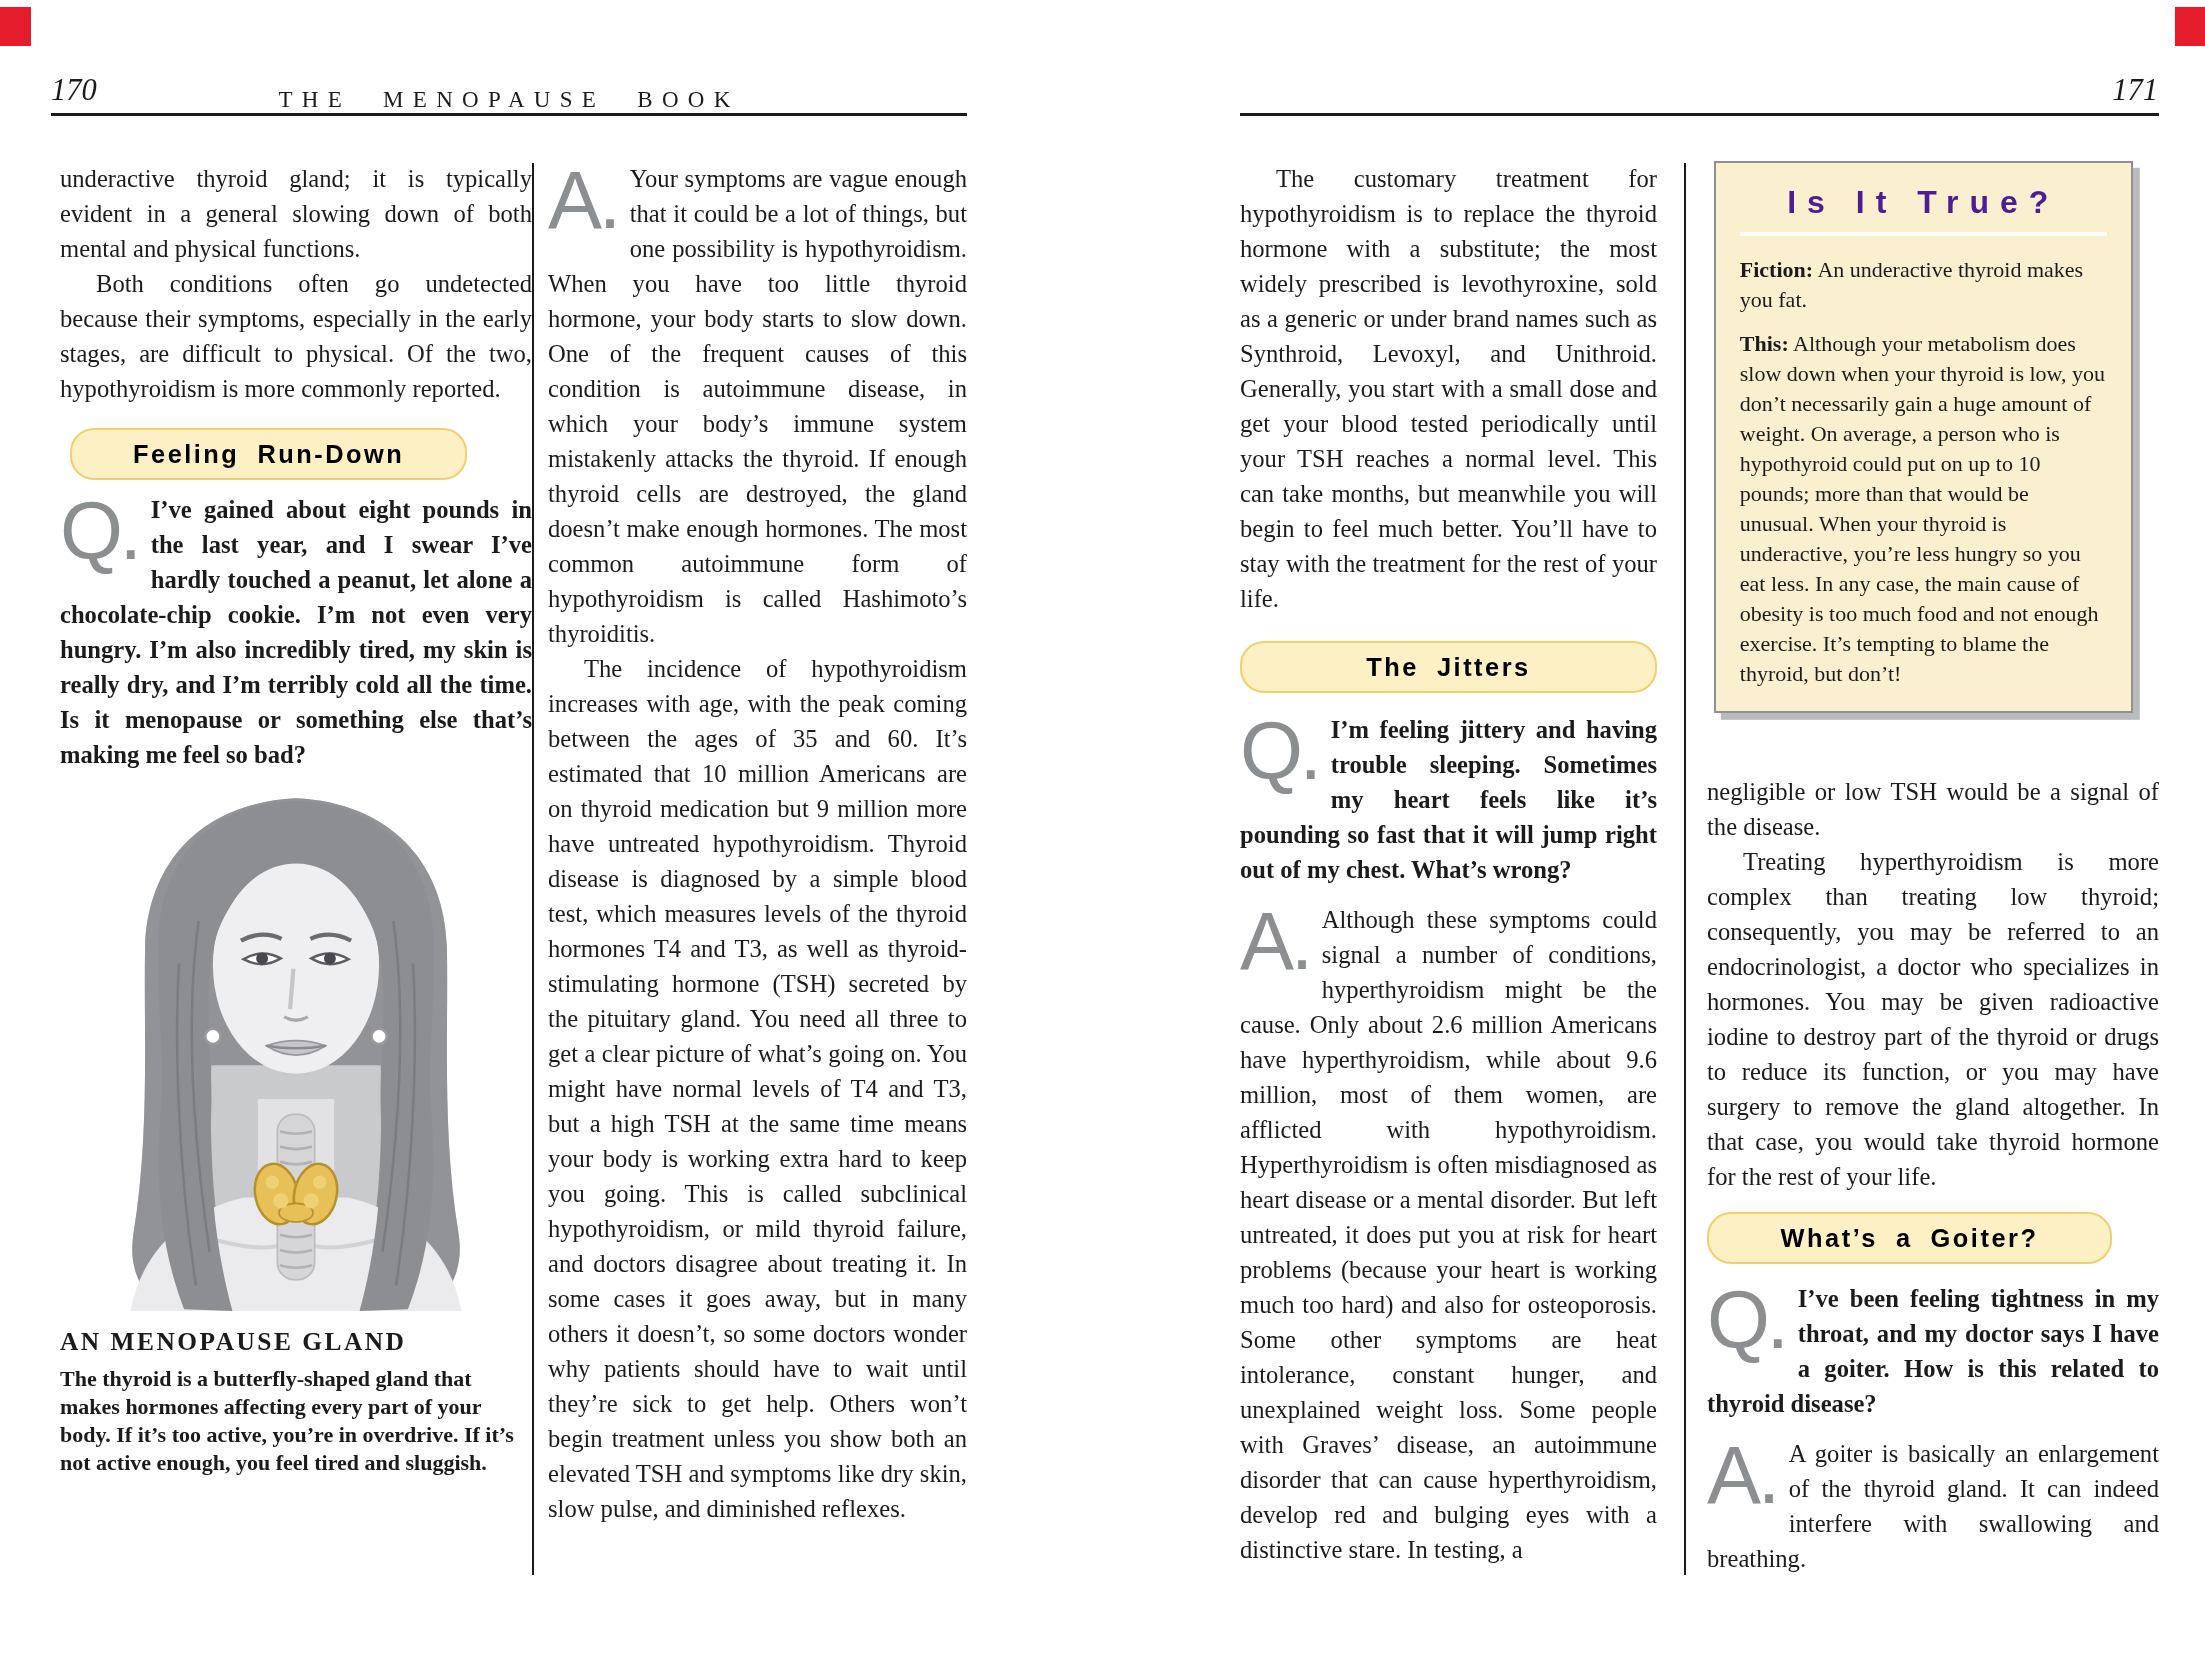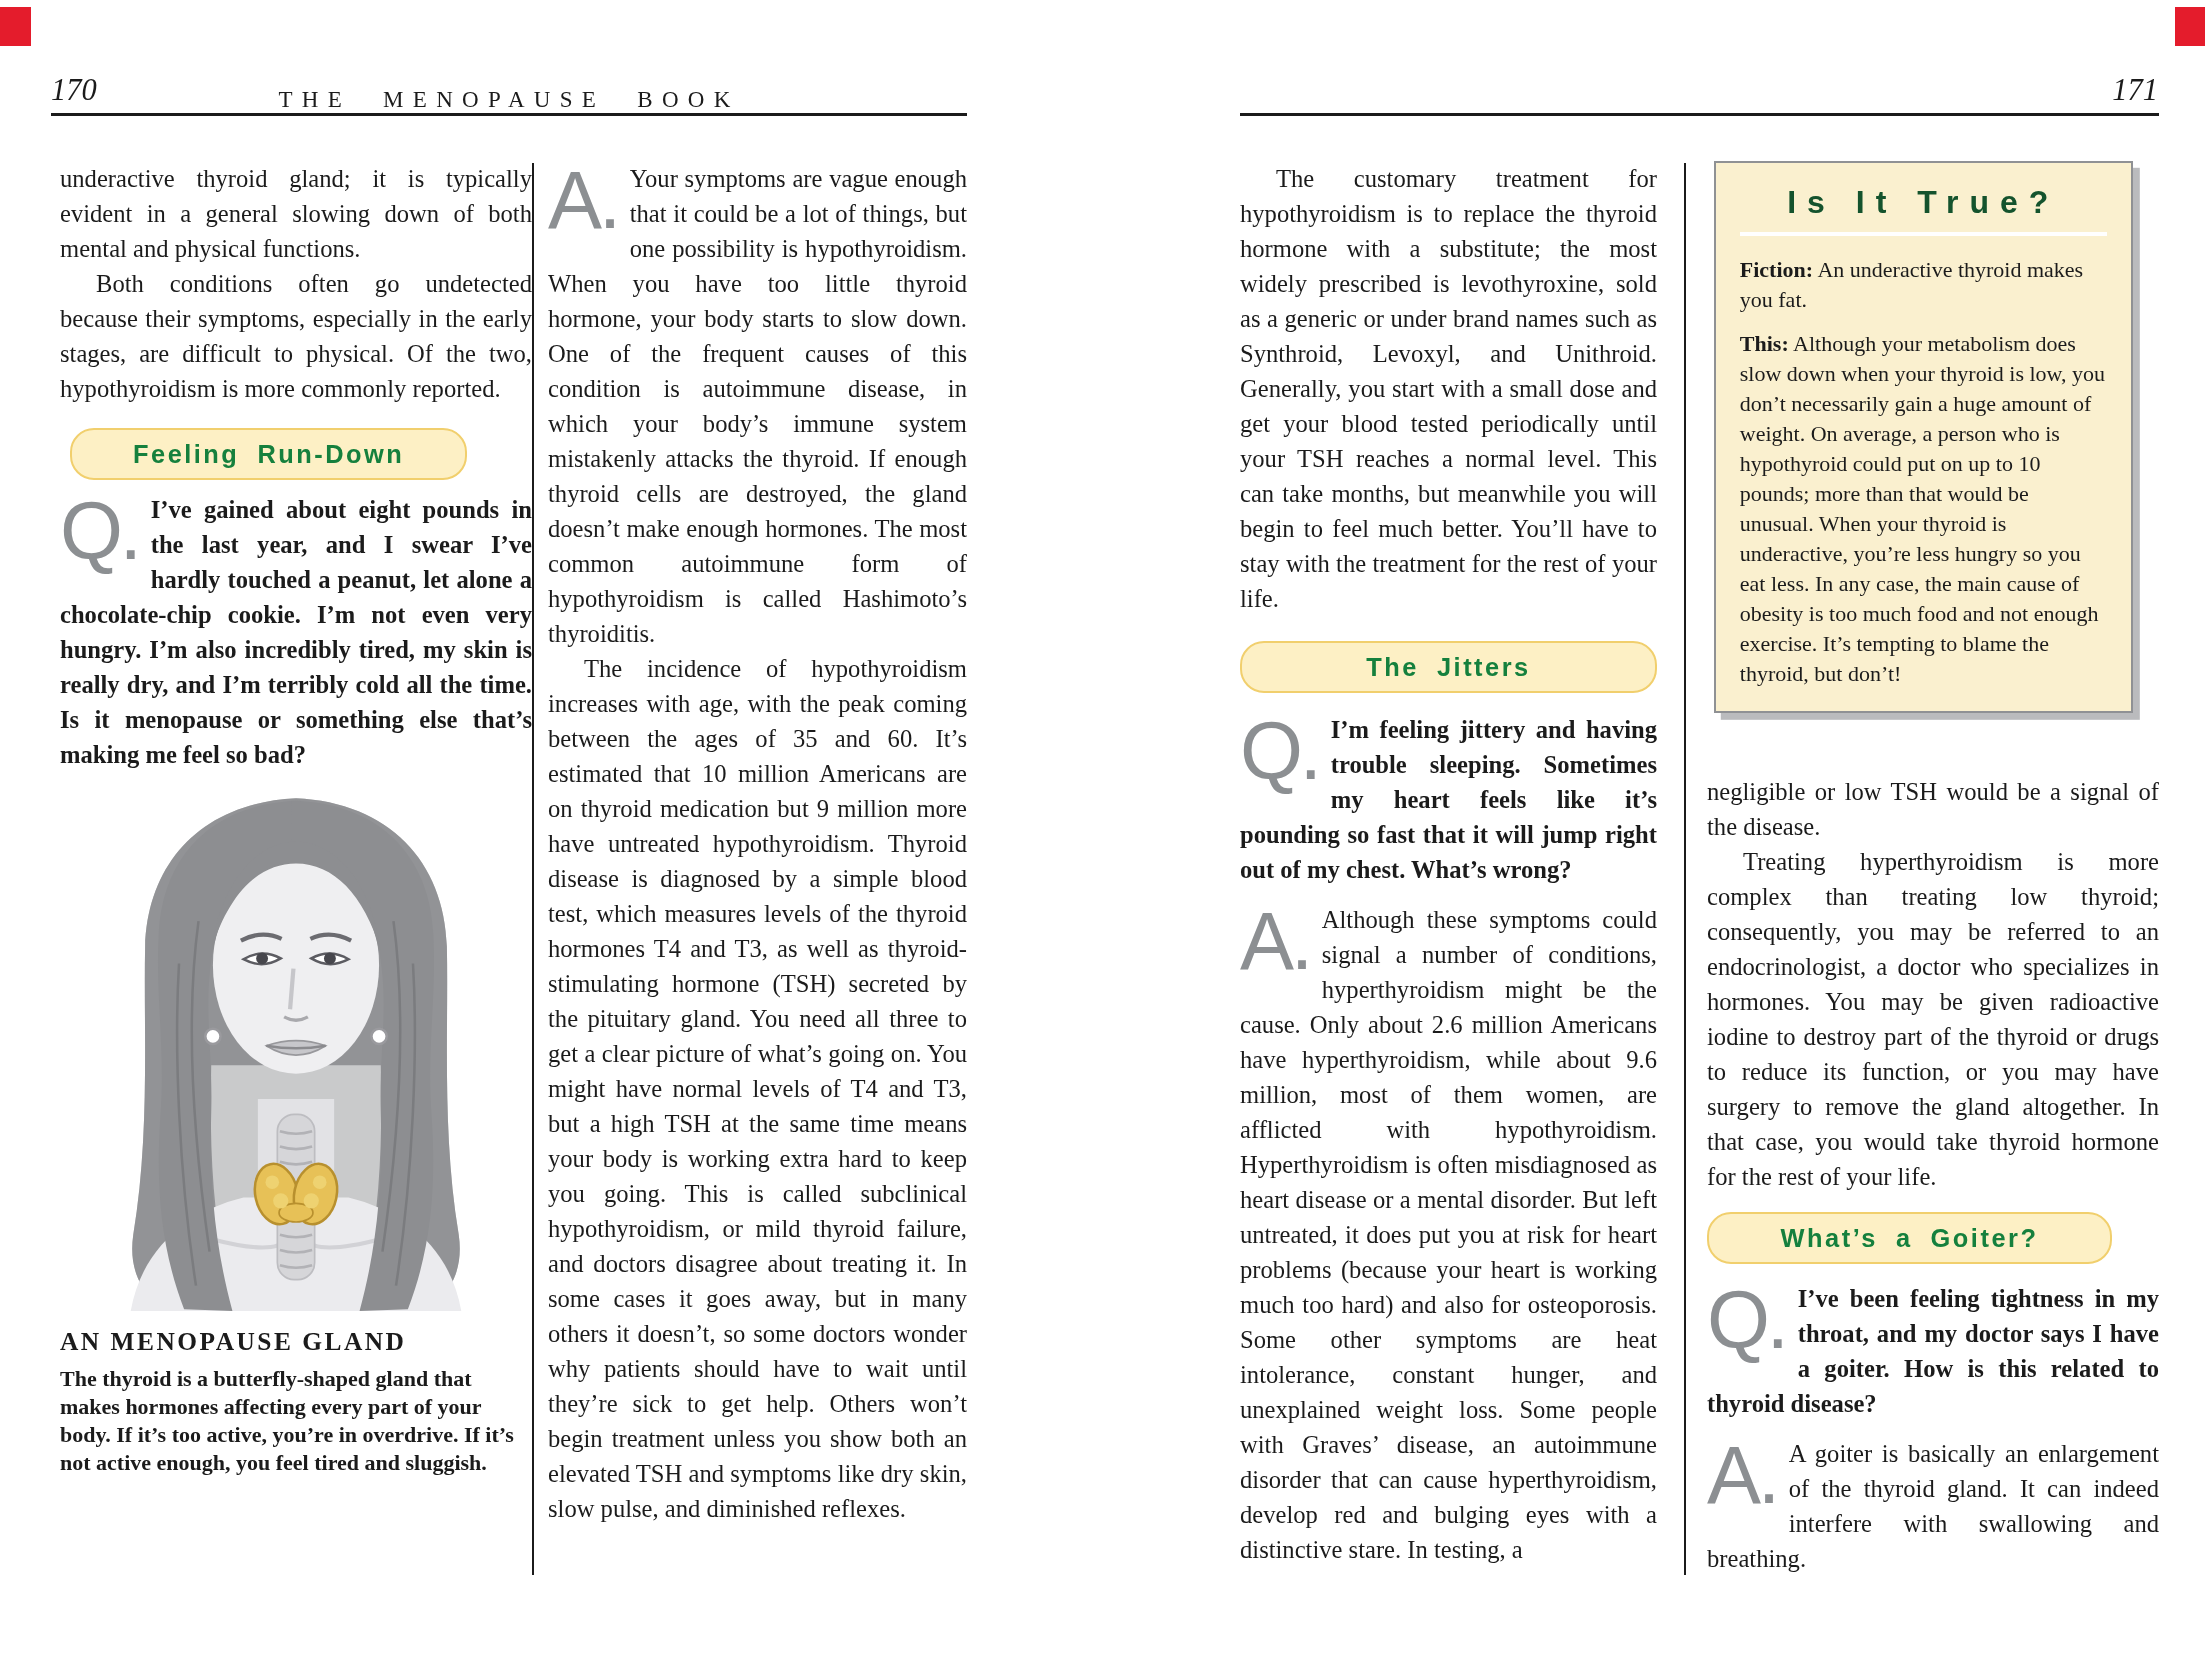--- a/index.html
+++ b/index.html
@@ -19,21 +19,21 @@
 
   
   .col{position:absolute;top:161px;font-size:24.6px;line-height:35px;text-align:justify;}
   .col p{margin:0;}
   .indent{text-indent:36px;}
   .vrule{position:absolute;top:163px;width:1.7px;height:1412px;background:#1b1b1b;}
 
   
   .pill{box-sizing:border-box;border:2.5px solid #f1cf6d;background:#fdf0c5;border-radius:24px;
         text-align:center;font-family:"Liberation Sans",sans-serif;font-weight:bold;
-        font-size:25.4px;letter-spacing:2.5px;word-spacing:8.5px;color:#15803d;padding:6.8px 0 6px;}
+        font-size:25.4px;letter-spacing:2.5px;word-spacing:8.5px;color:#000000;padding:6.8px 0 6px;}
   .pill-l1{width:397px;margin:22px 0 12px 10.2px;}
   .pill-r1{width:417px;margin:25.4px 0 18.7px 0;}
   .pill-r2{width:405px;margin:18.7px 0 17px 0;}
 
   
   .qa{margin-top:6.8px;}
   .qa-marker{float:left;font-family:"Liberation Sans",sans-serif;font-size:81px;line-height:68px;
              color:#8c8f92;letter-spacing:-3.4px;margin:5.1px 12px 0 0;}
   .q-text{font-weight:bold;}
   .answer{margin-top:15.3px;}
@@ -41,21 +41,21 @@
   
   .figure{width:424px;height:534px;margin:5.1px auto 0;}
   .figure svg{width:100%;height:100%;display:block;}
   .cap-title{font-size:25.4px;font-weight:bold;letter-spacing:2.5px;margin:13.6px 0 5.1px;text-align:left;}
   .cap-text{font-size:22px;line-height:28px;font-weight:bold;text-align:left;}
 
   
   .truebox{box-sizing:border-box;width:419px;margin-left:6.8px;background:#faf0cf;
            border:2.5px solid #8f9194;box-shadow:6.8px 6.8px 0 #babbbd;padding:18.7px 24px 22px;}
   .truebox-title{text-align:center;font-family:"Liberation Sans",sans-serif;font-weight:bold;
-                 font-size:32px;letter-spacing:11px;color:#14532d;margin:3.4px 0 0;}
+                 font-size:32px;letter-spacing:11px;color:#4c1d95;margin:3.4px 0 0;}
   .truebox-rule{height:4.2px;background:#ffffff;margin:12px 0 18.7px;}
   .truebox p{font-size:22px;line-height:30px;text-align:left;margin:0 0 13.6px;}
   .truebox p:last-child{margin-bottom:0;}
   .after-box{margin-top:61px !important;}
 </style>
 </head>
 <body>
 
 <div id="spread">
 

